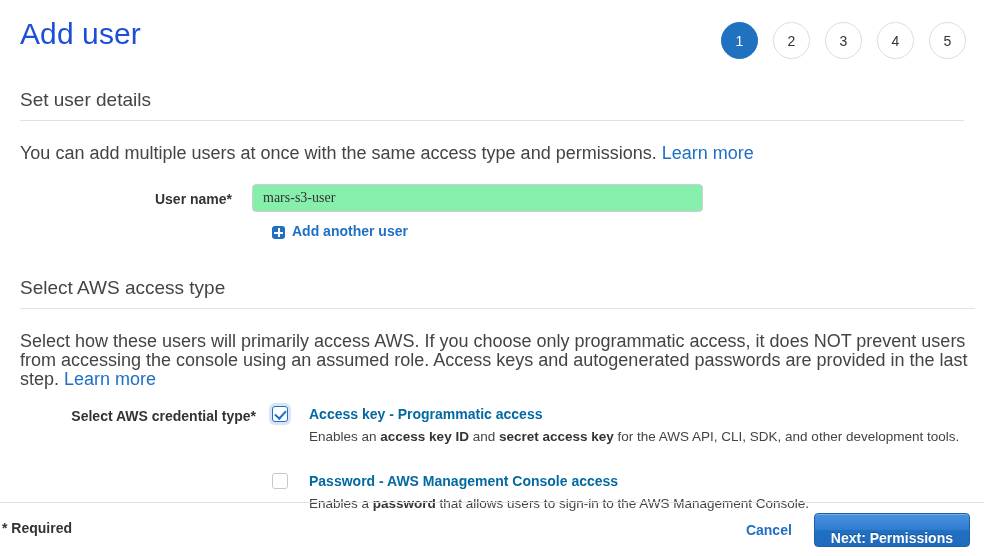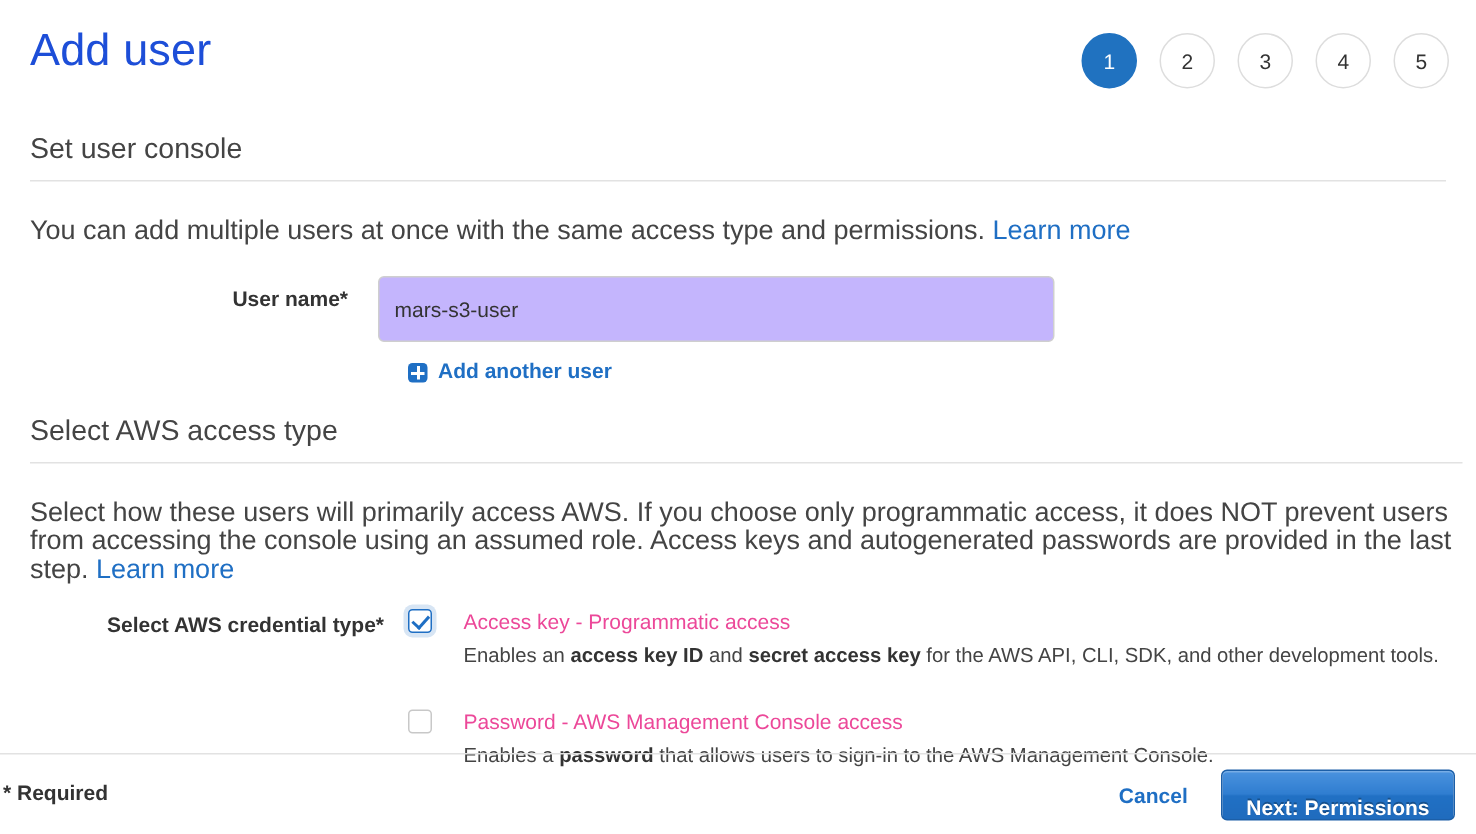--- a/index.html
+++ b/index.html
@@ -97,28 +97,28 @@
     text-align: right;
     padding-right: 20px;
     padding-top: 6px;
     font-size: 14px;
     font-weight: bold;
     color: #333333;
     line-height: 18px;
   }
   .text-input {
     width: 451px;
-    height: 44px;
+    height: 28px;
     border: 1px solid #cfcfcf;
     border-radius: 4px;
     padding: 0 10px;
-    font-family: Liberation Sans, sans-serif;
-    font-size: 14px;
-    color: #333333;
-    background: #c4b5fd;
+    font-family: Liberation Serif, serif;
+    font-size: 14px;
+    color: #333333;
+    background: #86efac;
     outline: none;
   }
   .add-another {
     margin-top: 11px;
     margin-left: 252px;
     display: inline-flex;
     align-items: flex-end;
     gap: 7px;
     font-size: 14px;
     font-weight: bold;
@@ -192,22 +192,22 @@
     border: solid #1f6fc4;
     border-width: 0 2.2px 2.2px 0;
     transform: rotate(42deg);
   }
   .option-body {
     margin-left: 21px;
     max-width: 690px;
   }
   .option-title {
     font-size: 14px;
-    font-weight: normal;
-    color: #ec4899;
+    font-weight: bold;
+    color: #0369a1;
     line-height: 18px;
   }
   .option-desc {
     font-size: 13.5px;
     color: #444444;
     line-height: 19px;
     margin-top: 4px;
   }
   .option-desc b { font-weight: bold; color: #333333; }
 
@@ -267,21 +267,21 @@
     <div class="steps">
       <div class="step active">1</div>
       <div class="step">2</div>
       <div class="step">3</div>
       <div class="step">4</div>
       <div class="step">5</div>
     </div>
   </div>
 
   <div class="sec-details">
-    <div class="section-title">Set user console</div>
+    <div class="section-title">Set user details</div>
     <div class="rule"></div>
     <div class="section-desc">
       <span>You can add multiple users at once with the same access type and permissions.</span>
       <a class="link" href="#">Learn more</a>
     </div>
 
     <div class="form-row">
       <div class="form-label">User name*</div>
       <input class="text-input" type="text" value="mars-s3-user" style="">
     </div>

